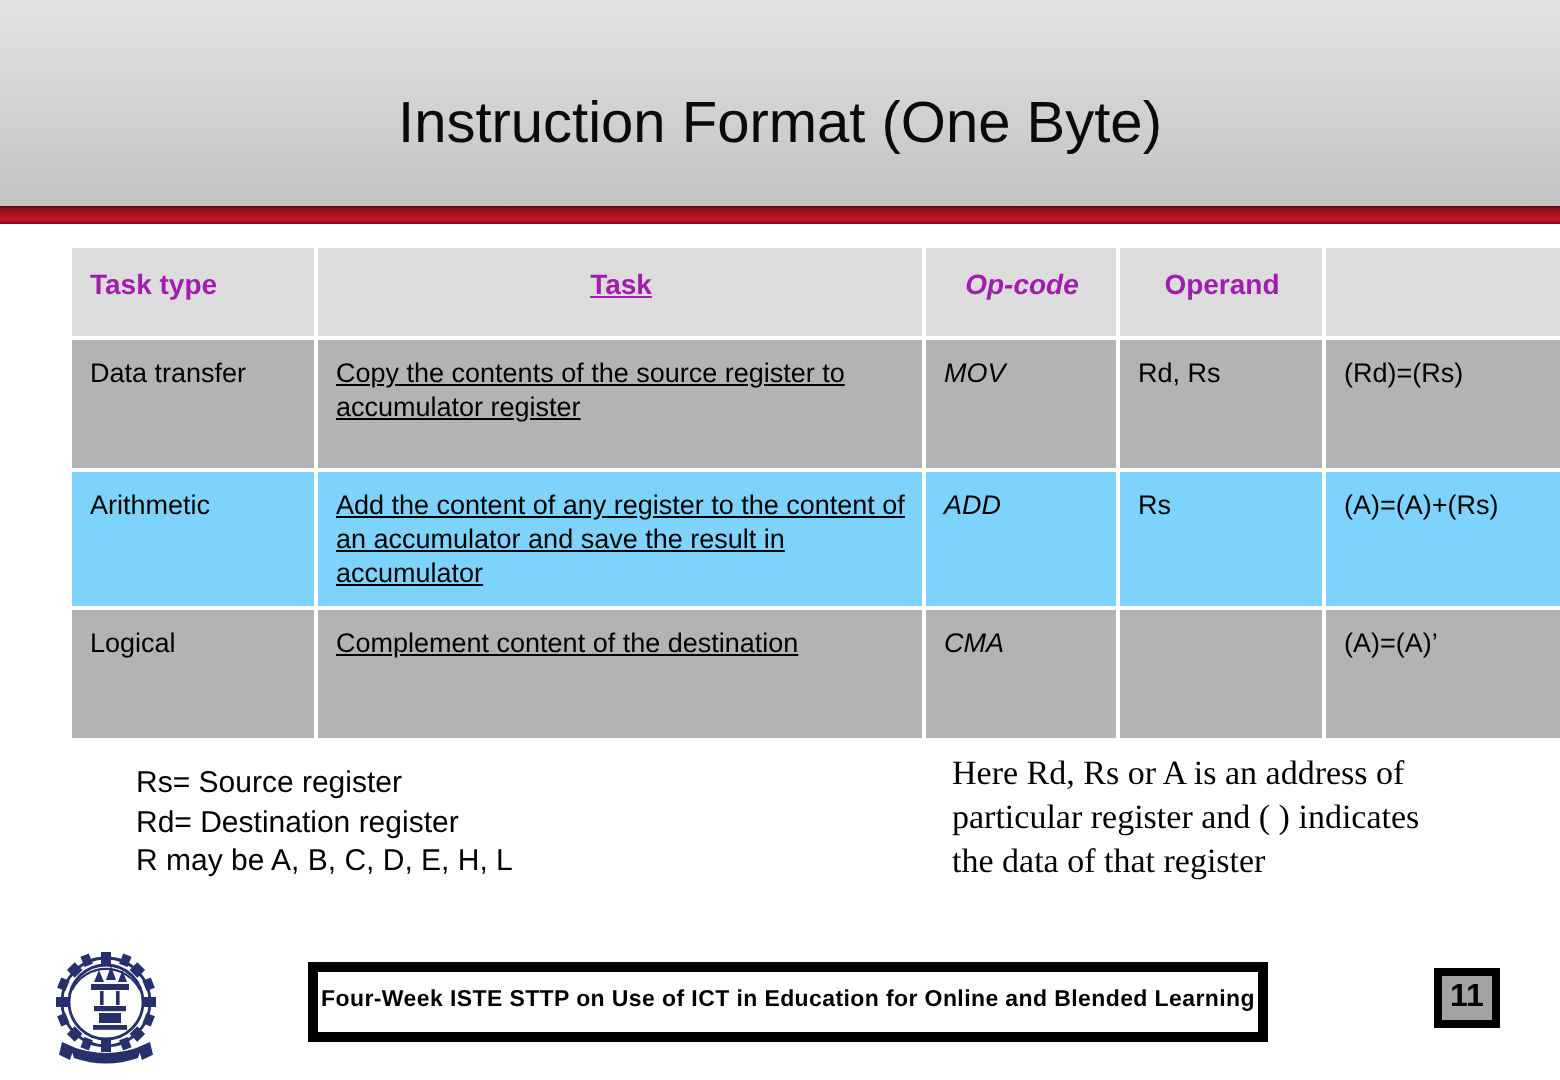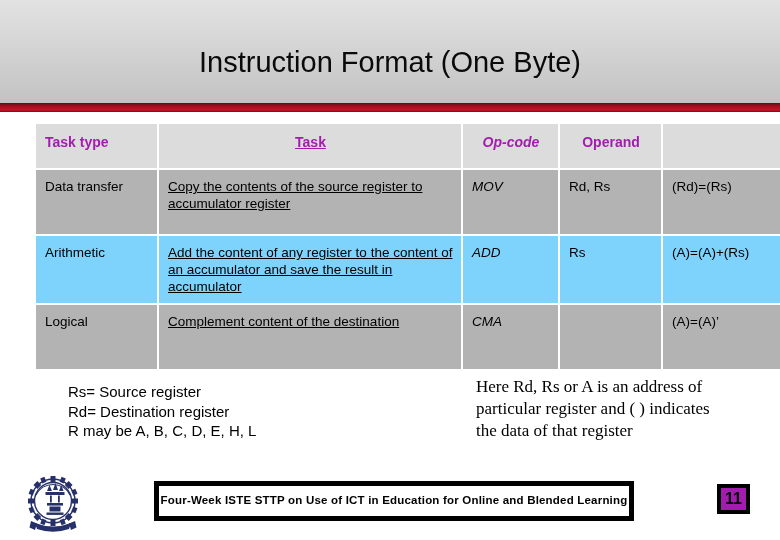--- a/index.html
+++ b/index.html
@@ -134,21 +134,21 @@
     letter-spacing: 0.2px;
   }
 
   #page-number-box {
     position: absolute;
     left: 717px;
     top: 484px;
     width: 33px;
     height: 30px;
     border: 4px solid #000000;
-    background: #a21caf;
+    background: #a3a3a3;
     box-sizing: border-box;
   }
   #page-number-text {
     display: block;
     text-align: center;
     font-size: 16px;
     font-weight: bold;
     line-height: 22px;
     color: #000000;
   }

